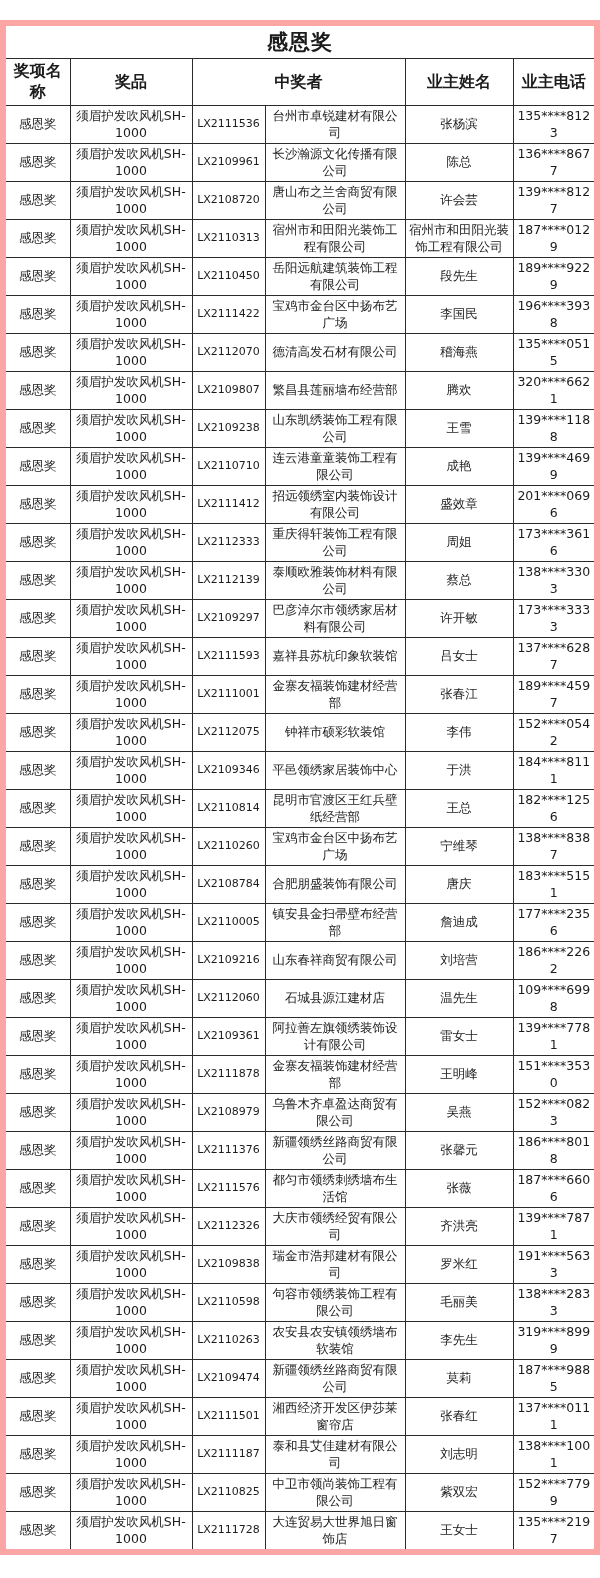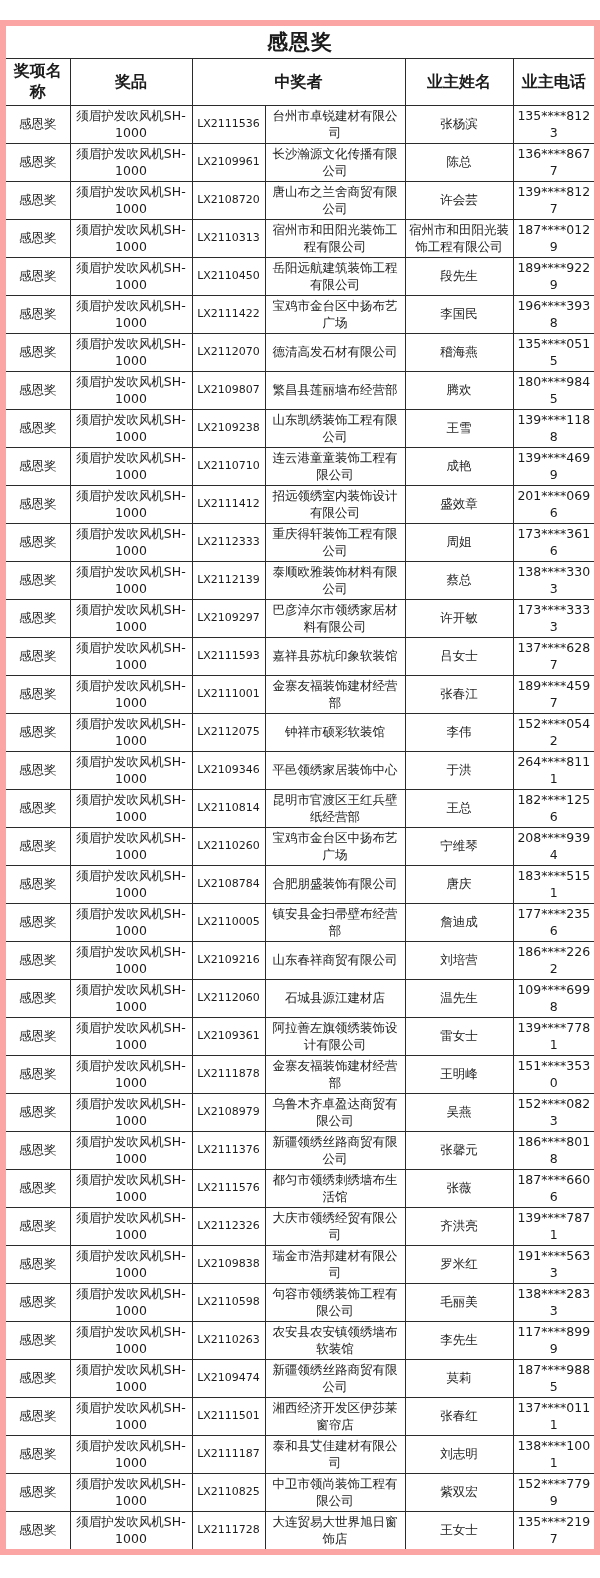--- a/index.html
+++ b/index.html
@@ -130,21 +130,21 @@
     <td>稽海燕</td>
     <td>135****0515</td>
   </tr>
 
   <tr>
     <td>感恩奖</td>
     <td>须眉护发吹风机SH-1000</td>
     <td class="code-cell">LX2109807</td>
     <td>繁昌县莲丽墙布经营部</td>
     <td>腾欢</td>
-    <td>180****9845</td>
+    <td>320****6621</td>
   </tr>
 
   <tr>
     <td>感恩奖</td>
     <td>须眉护发吹风机SH-1000</td>
     <td class="code-cell">LX2109238</td>
     <td>山东凯绣装饰工程有限公司</td>
     <td>王雪</td>
     <td>139****1188</td>
   </tr>
@@ -220,39 +220,39 @@
     <td>李伟</td>
     <td>152****0542</td>
   </tr>
 
   <tr>
     <td>感恩奖</td>
     <td>须眉护发吹风机SH-1000</td>
     <td class="code-cell">LX2109346</td>
     <td>平邑领绣家居装饰中心</td>
     <td>于洪</td>
-    <td>264****8111</td>
+    <td>184****8111</td>
   </tr>
 
   <tr>
     <td>感恩奖</td>
     <td>须眉护发吹风机SH-1000</td>
     <td class="code-cell">LX2110814</td>
     <td>昆明市官渡区王红兵壁纸经营部</td>
     <td>王总</td>
     <td>182****1256</td>
   </tr>
 
   <tr>
     <td>感恩奖</td>
     <td>须眉护发吹风机SH-1000</td>
     <td class="code-cell">LX2110260</td>
     <td>宝鸡市金台区中扬布艺广场</td>
     <td>宁维琴</td>
-    <td>208****9394</td>
+    <td>138****8387</td>
   </tr>
 
   <tr>
     <td>感恩奖</td>
     <td>须眉护发吹风机SH-1000</td>
     <td class="code-cell">LX2108784</td>
     <td>合肥朋盛装饰有限公司</td>
     <td>唐庆</td>
     <td>183****5151</td>
   </tr>
@@ -355,21 +355,21 @@
     <td>毛丽美</td>
     <td>138****2833</td>
   </tr>
 
   <tr>
     <td>感恩奖</td>
     <td>须眉护发吹风机SH-1000</td>
     <td class="code-cell">LX2110263</td>
     <td>农安县农安镇领绣墙布软装馆</td>
     <td>李先生</td>
-    <td>117****8999</td>
+    <td>319****8999</td>
   </tr>
 
   <tr>
     <td>感恩奖</td>
     <td>须眉护发吹风机SH-1000</td>
     <td class="code-cell">LX2109474</td>
     <td>新疆领绣丝路商贸有限公司</td>
     <td>莫莉</td>
     <td>187****9885</td>
   </tr>

